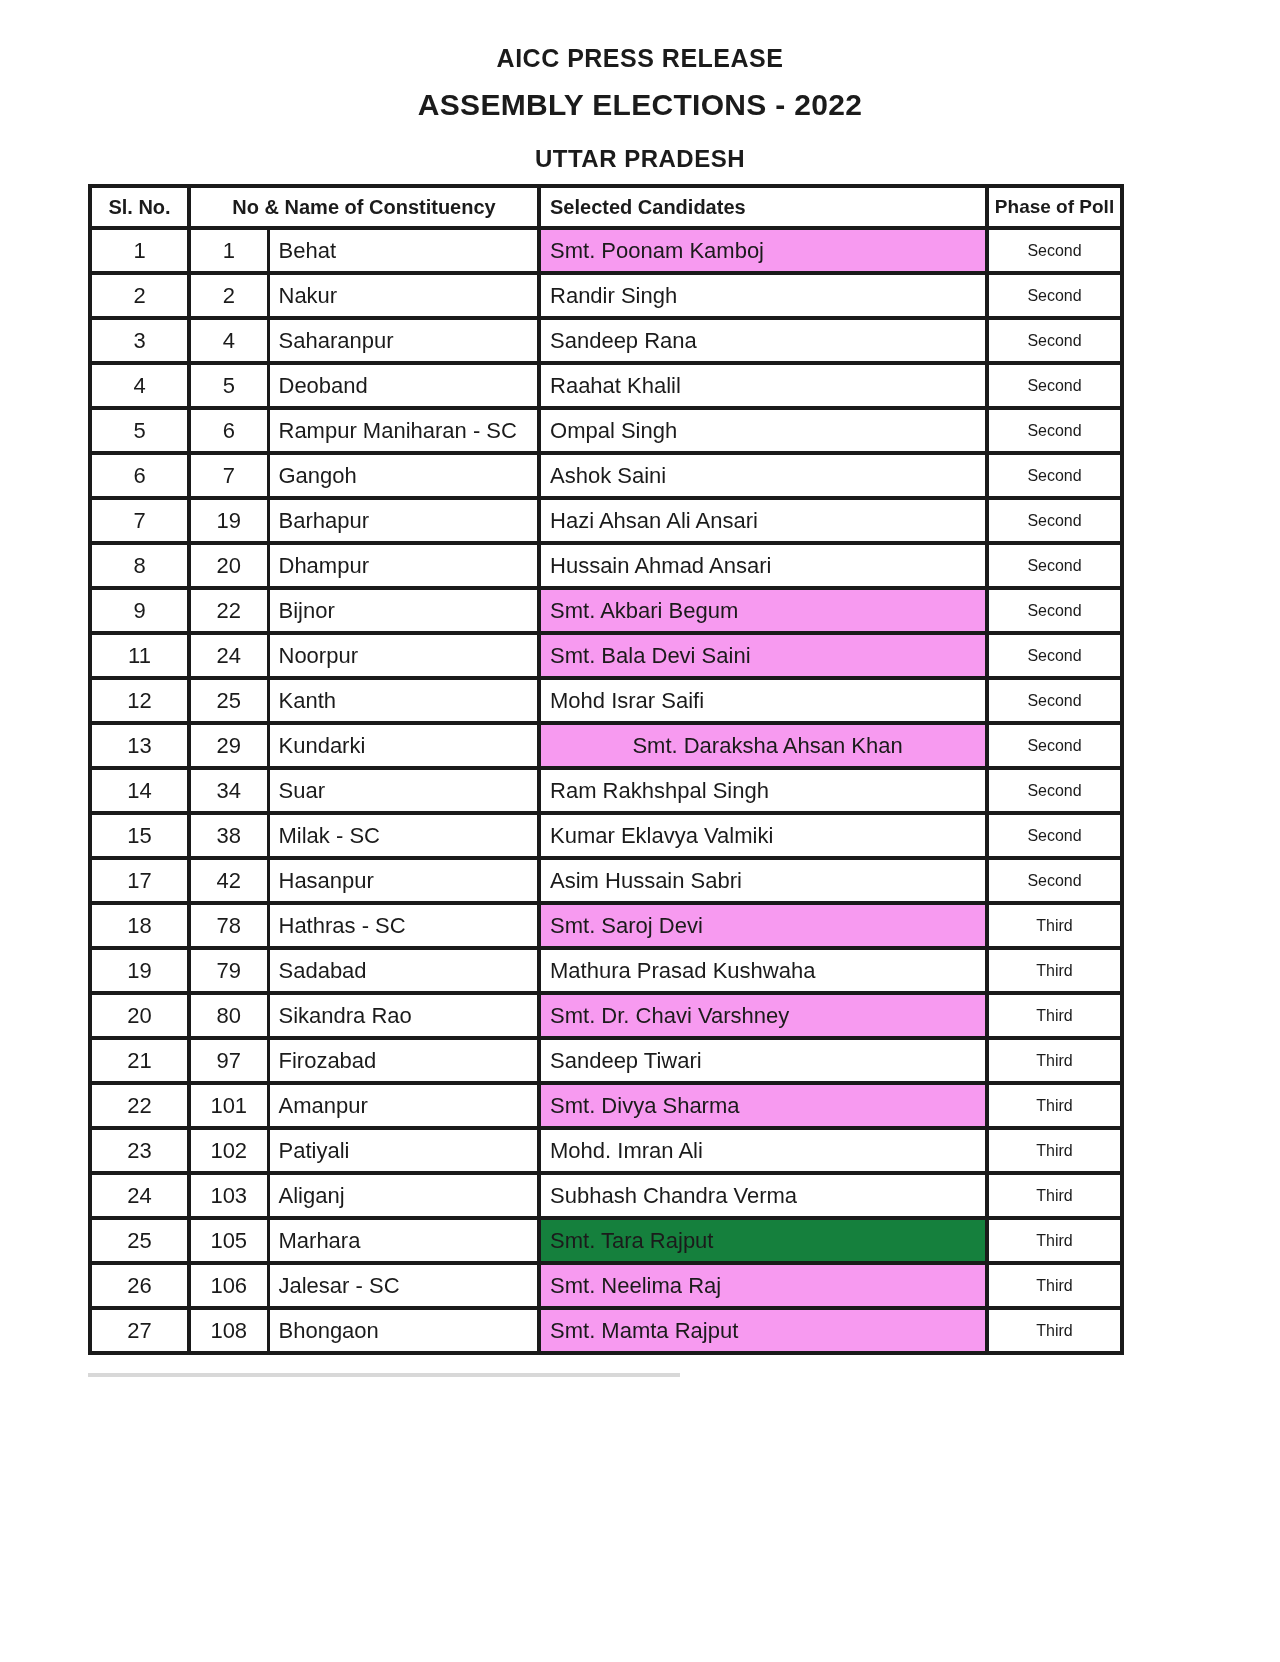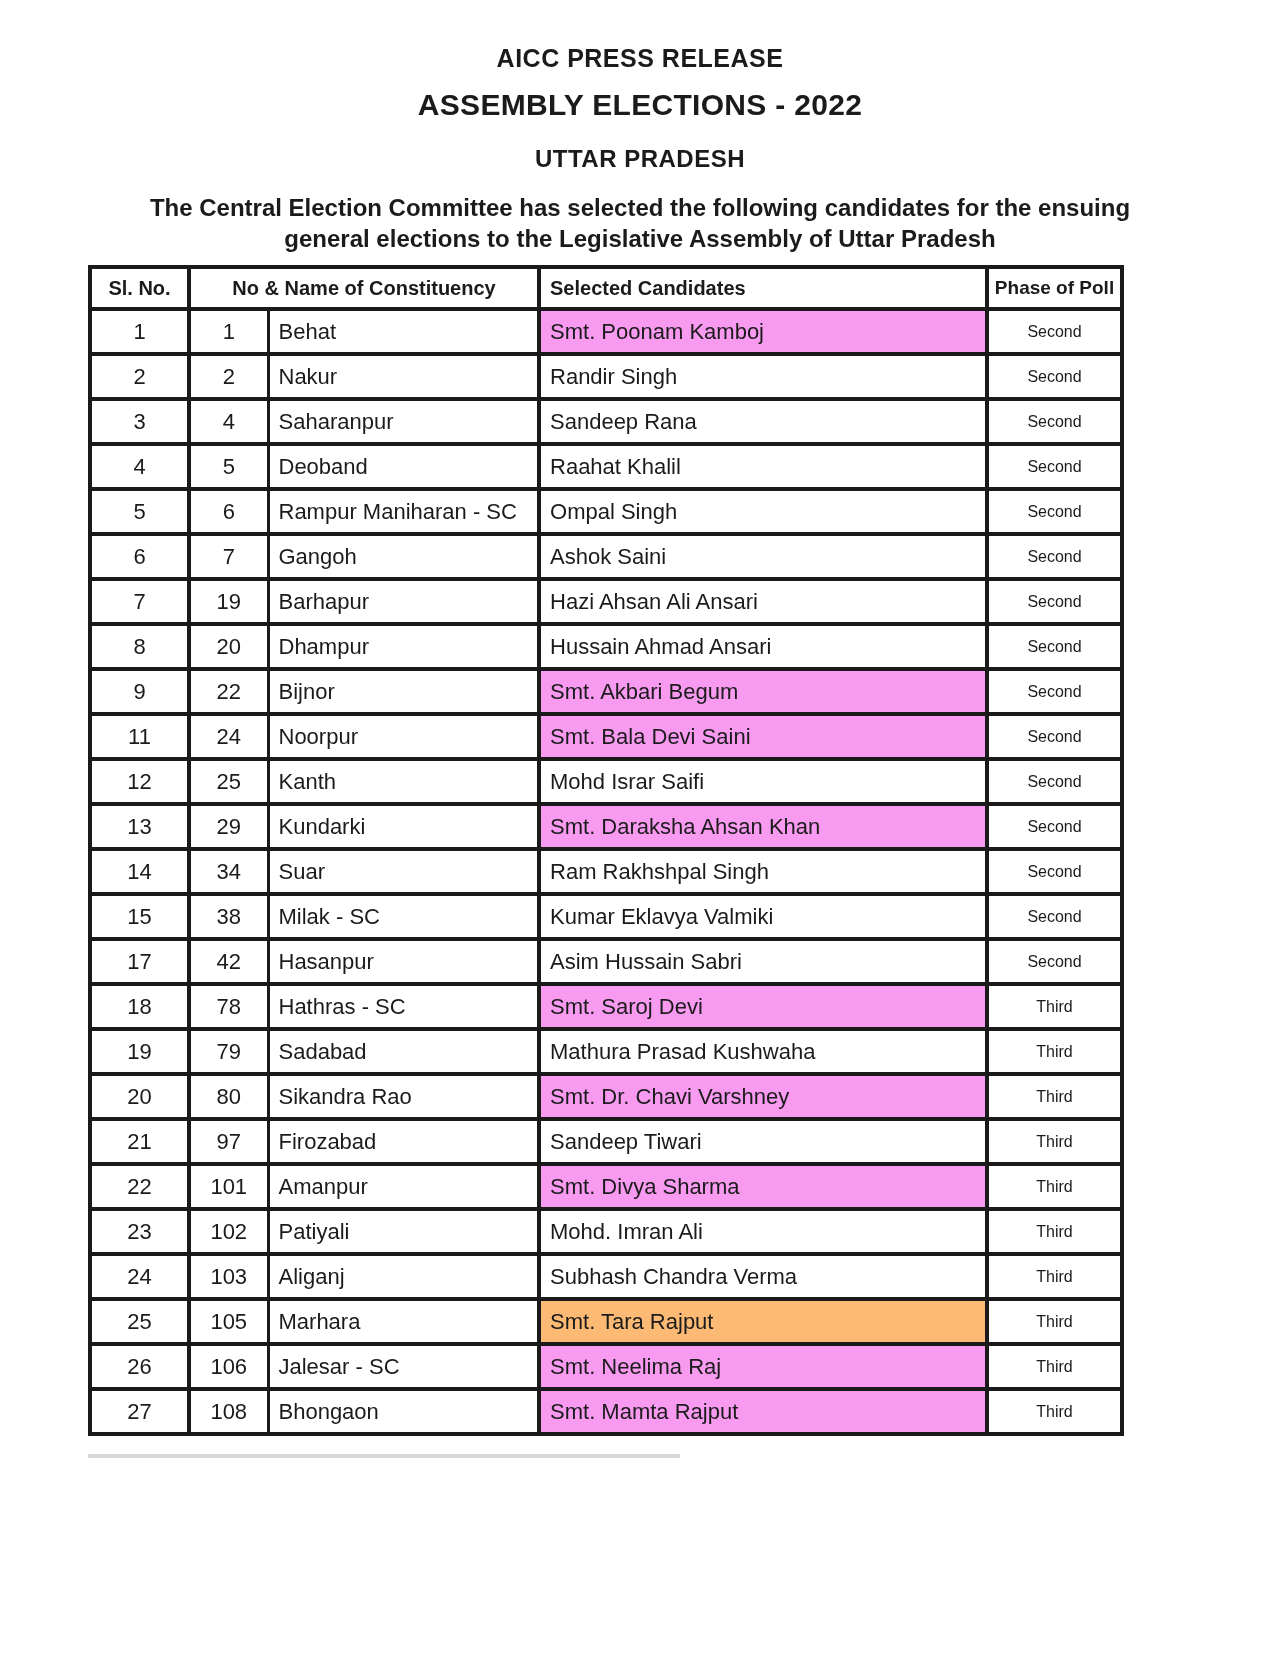--- a/index.html
+++ b/index.html
@@ -86,21 +86,20 @@
 </style>
 </head>
 <body>
 
 <div class="page">
 
   <div class="titles">
     <div class="title-release">AICC PRESS RELEASE</div>
     <div class="title-election">ASSEMBLY ELECTIONS - 2022</div>
     <div class="title-state">UTTAR PRADESH</div>
-    <div class="intro">The Central Election Committee has selected the following candidates for the ensuing general elections to the Legislative Assembly of Uttar Pradesh</div>
   </div>
 
   <table class="candidates">
     <colgroup>
       <col class="w-sl">
         <col class="w-no">
         <col class="w-name">
         <col class="w-cand">
         <col class="w-phase">
     </colgroup>
@@ -187,21 +186,21 @@
     <td class="c-sl">12</td>
     <td class="c-no">25</td>
     <td class="c-name">Kanth</td>
     <td class="c-cand">Mohd Israr Saifi</td>
     <td class="c-phase">Second</td>
   </tr>
         <tr>
     <td class="c-sl">13</td>
     <td class="c-no">29</td>
     <td class="c-name">Kundarki</td>
-    <td class="c-cand" style="background-color: rgb(247, 154, 240);">Smt. Daraksha Ahsan Khan</td>
+    <td class="c-cand" style="background-color: rgb(247, 154, 240); text-align: center;">Smt. Daraksha Ahsan Khan</td>
     <td class="c-phase">Second</td>
   </tr>
         <tr>
     <td class="c-sl">14</td>
     <td class="c-no">34</td>
     <td class="c-name">Suar</td>
     <td class="c-cand">Ram Rakhshpal Singh</td>
     <td class="c-phase">Second</td>
   </tr>
         <tr>
@@ -264,21 +263,21 @@
     <td class="c-sl">24</td>
     <td class="c-no">103</td>
     <td class="c-name">Aliganj</td>
     <td class="c-cand">Subhash Chandra Verma</td>
     <td class="c-phase">Third</td>
   </tr>
         <tr>
     <td class="c-sl">25</td>
     <td class="c-no">105</td>
     <td class="c-name">Marhara</td>
-    <td class="c-cand" style="background-color: #fdba74;">Smt. Tara Rajput</td>
+    <td class="c-cand" style="background-color: #15803d;">Smt. Tara Rajput</td>
     <td class="c-phase">Third</td>
   </tr>
         <tr>
     <td class="c-sl">26</td>
     <td class="c-no">106</td>
     <td class="c-name">Jalesar - SC</td>
     <td class="c-cand" style="background-color: rgb(247, 154, 240);">Smt. Neelima Raj</td>
     <td class="c-phase">Third</td>
   </tr>
         <tr>

